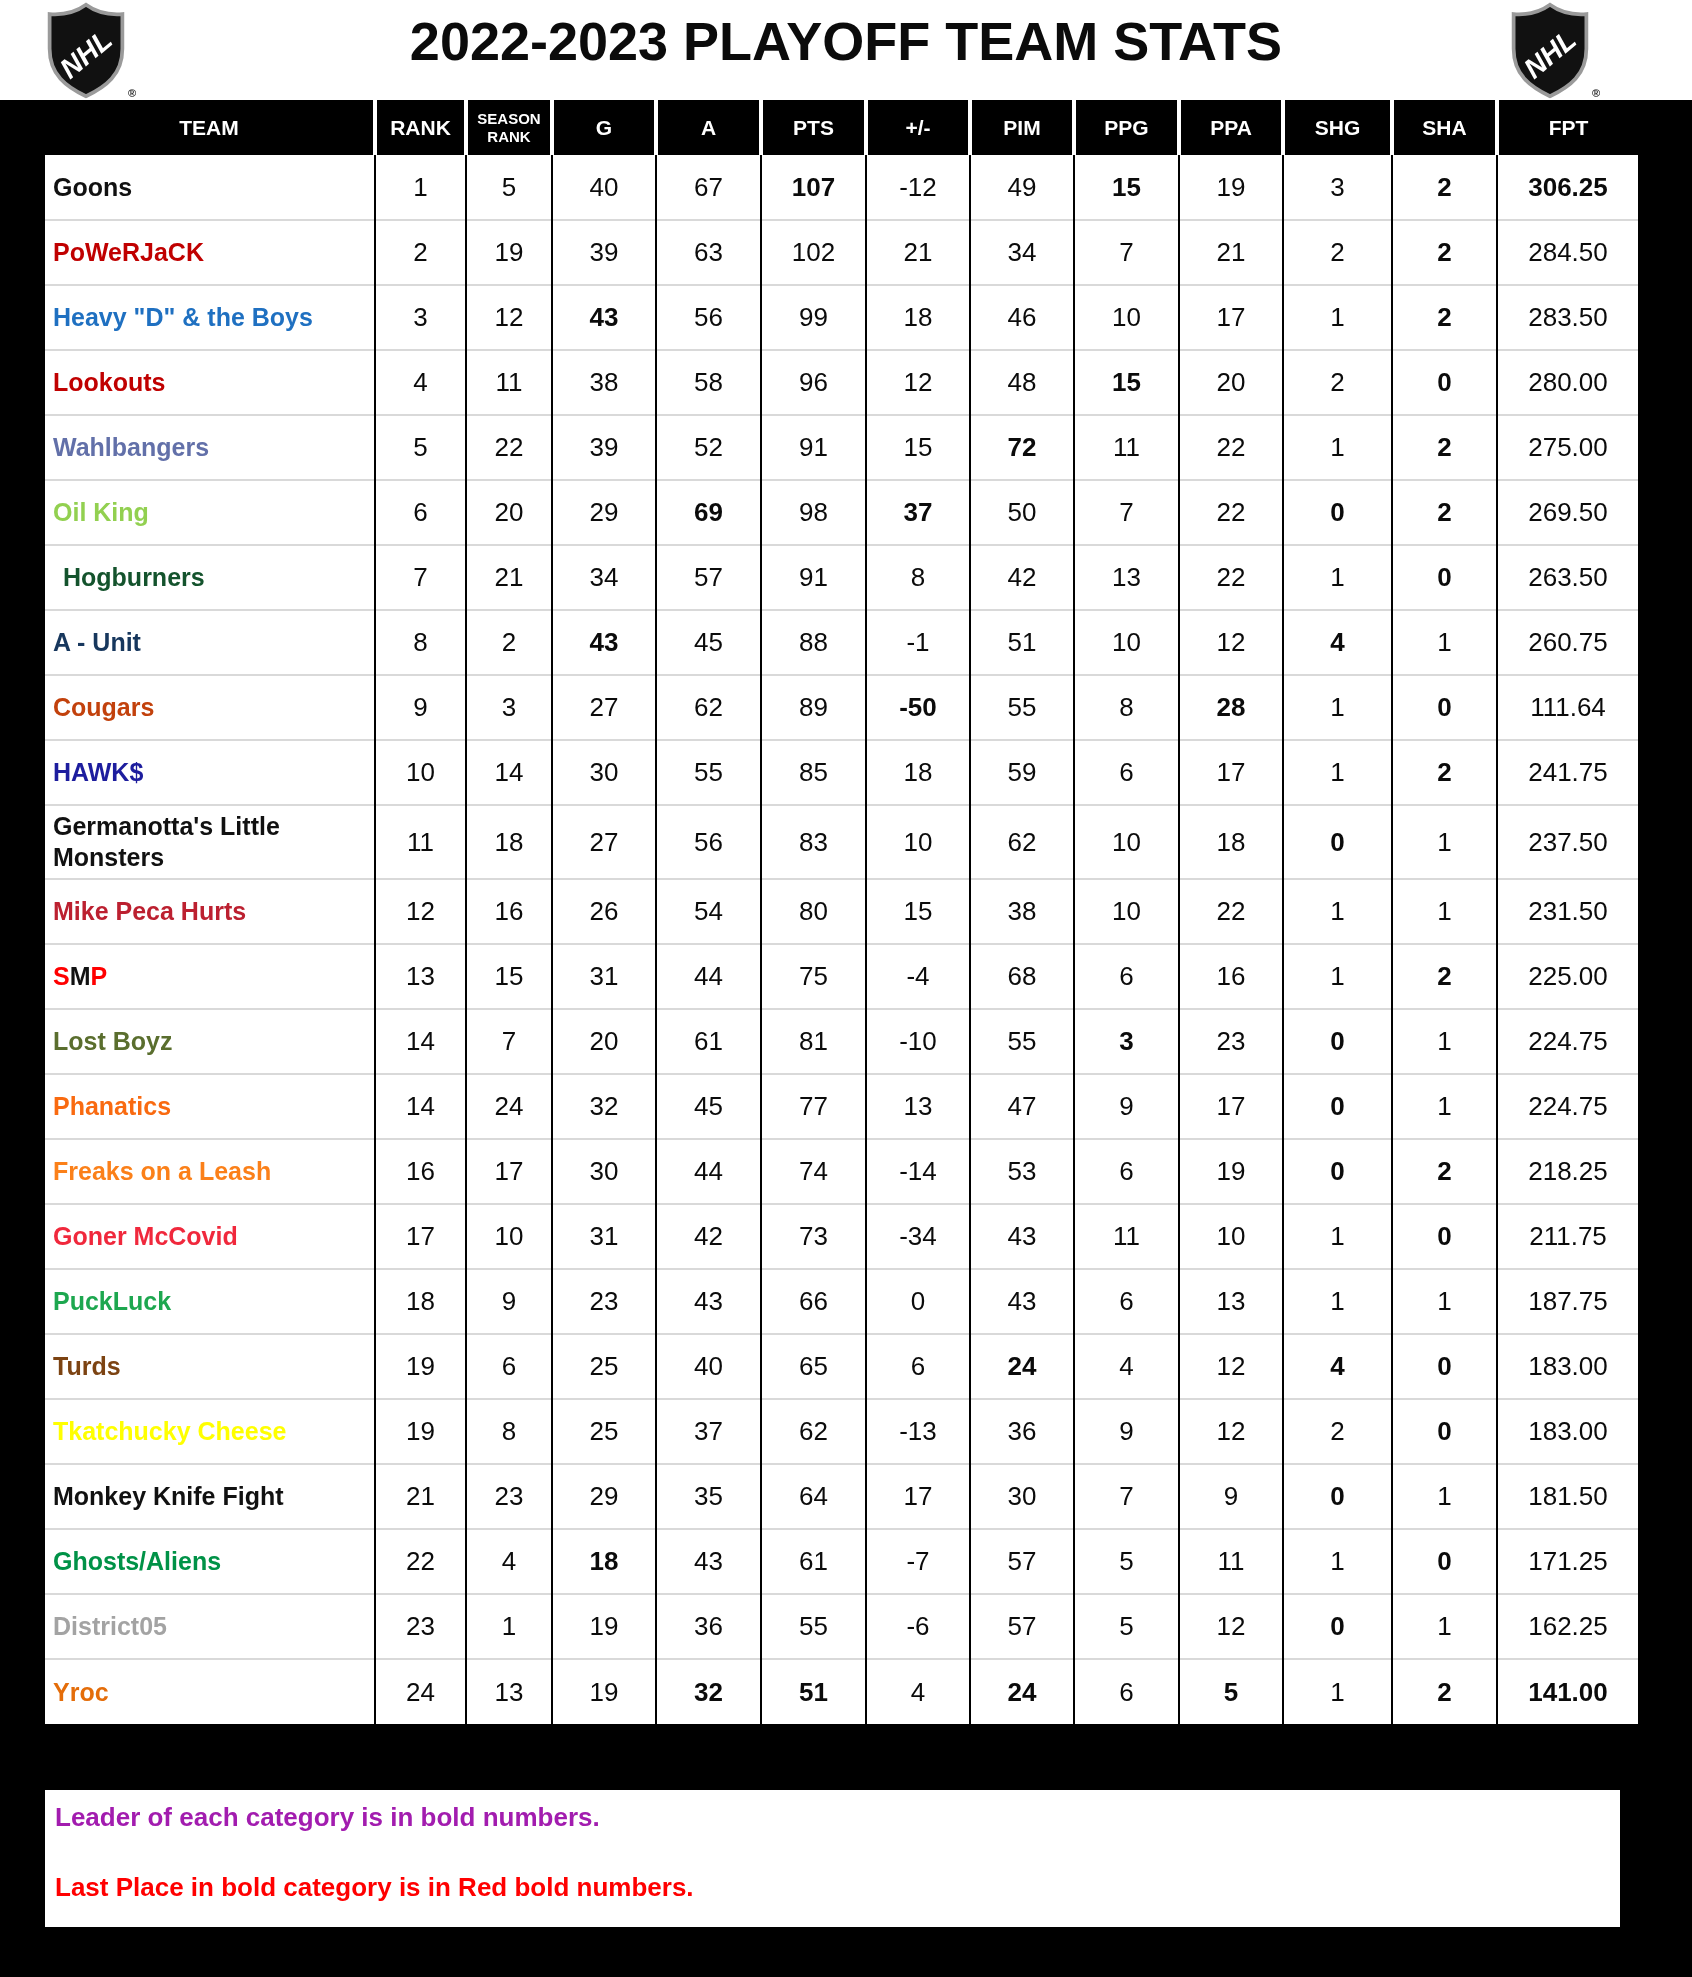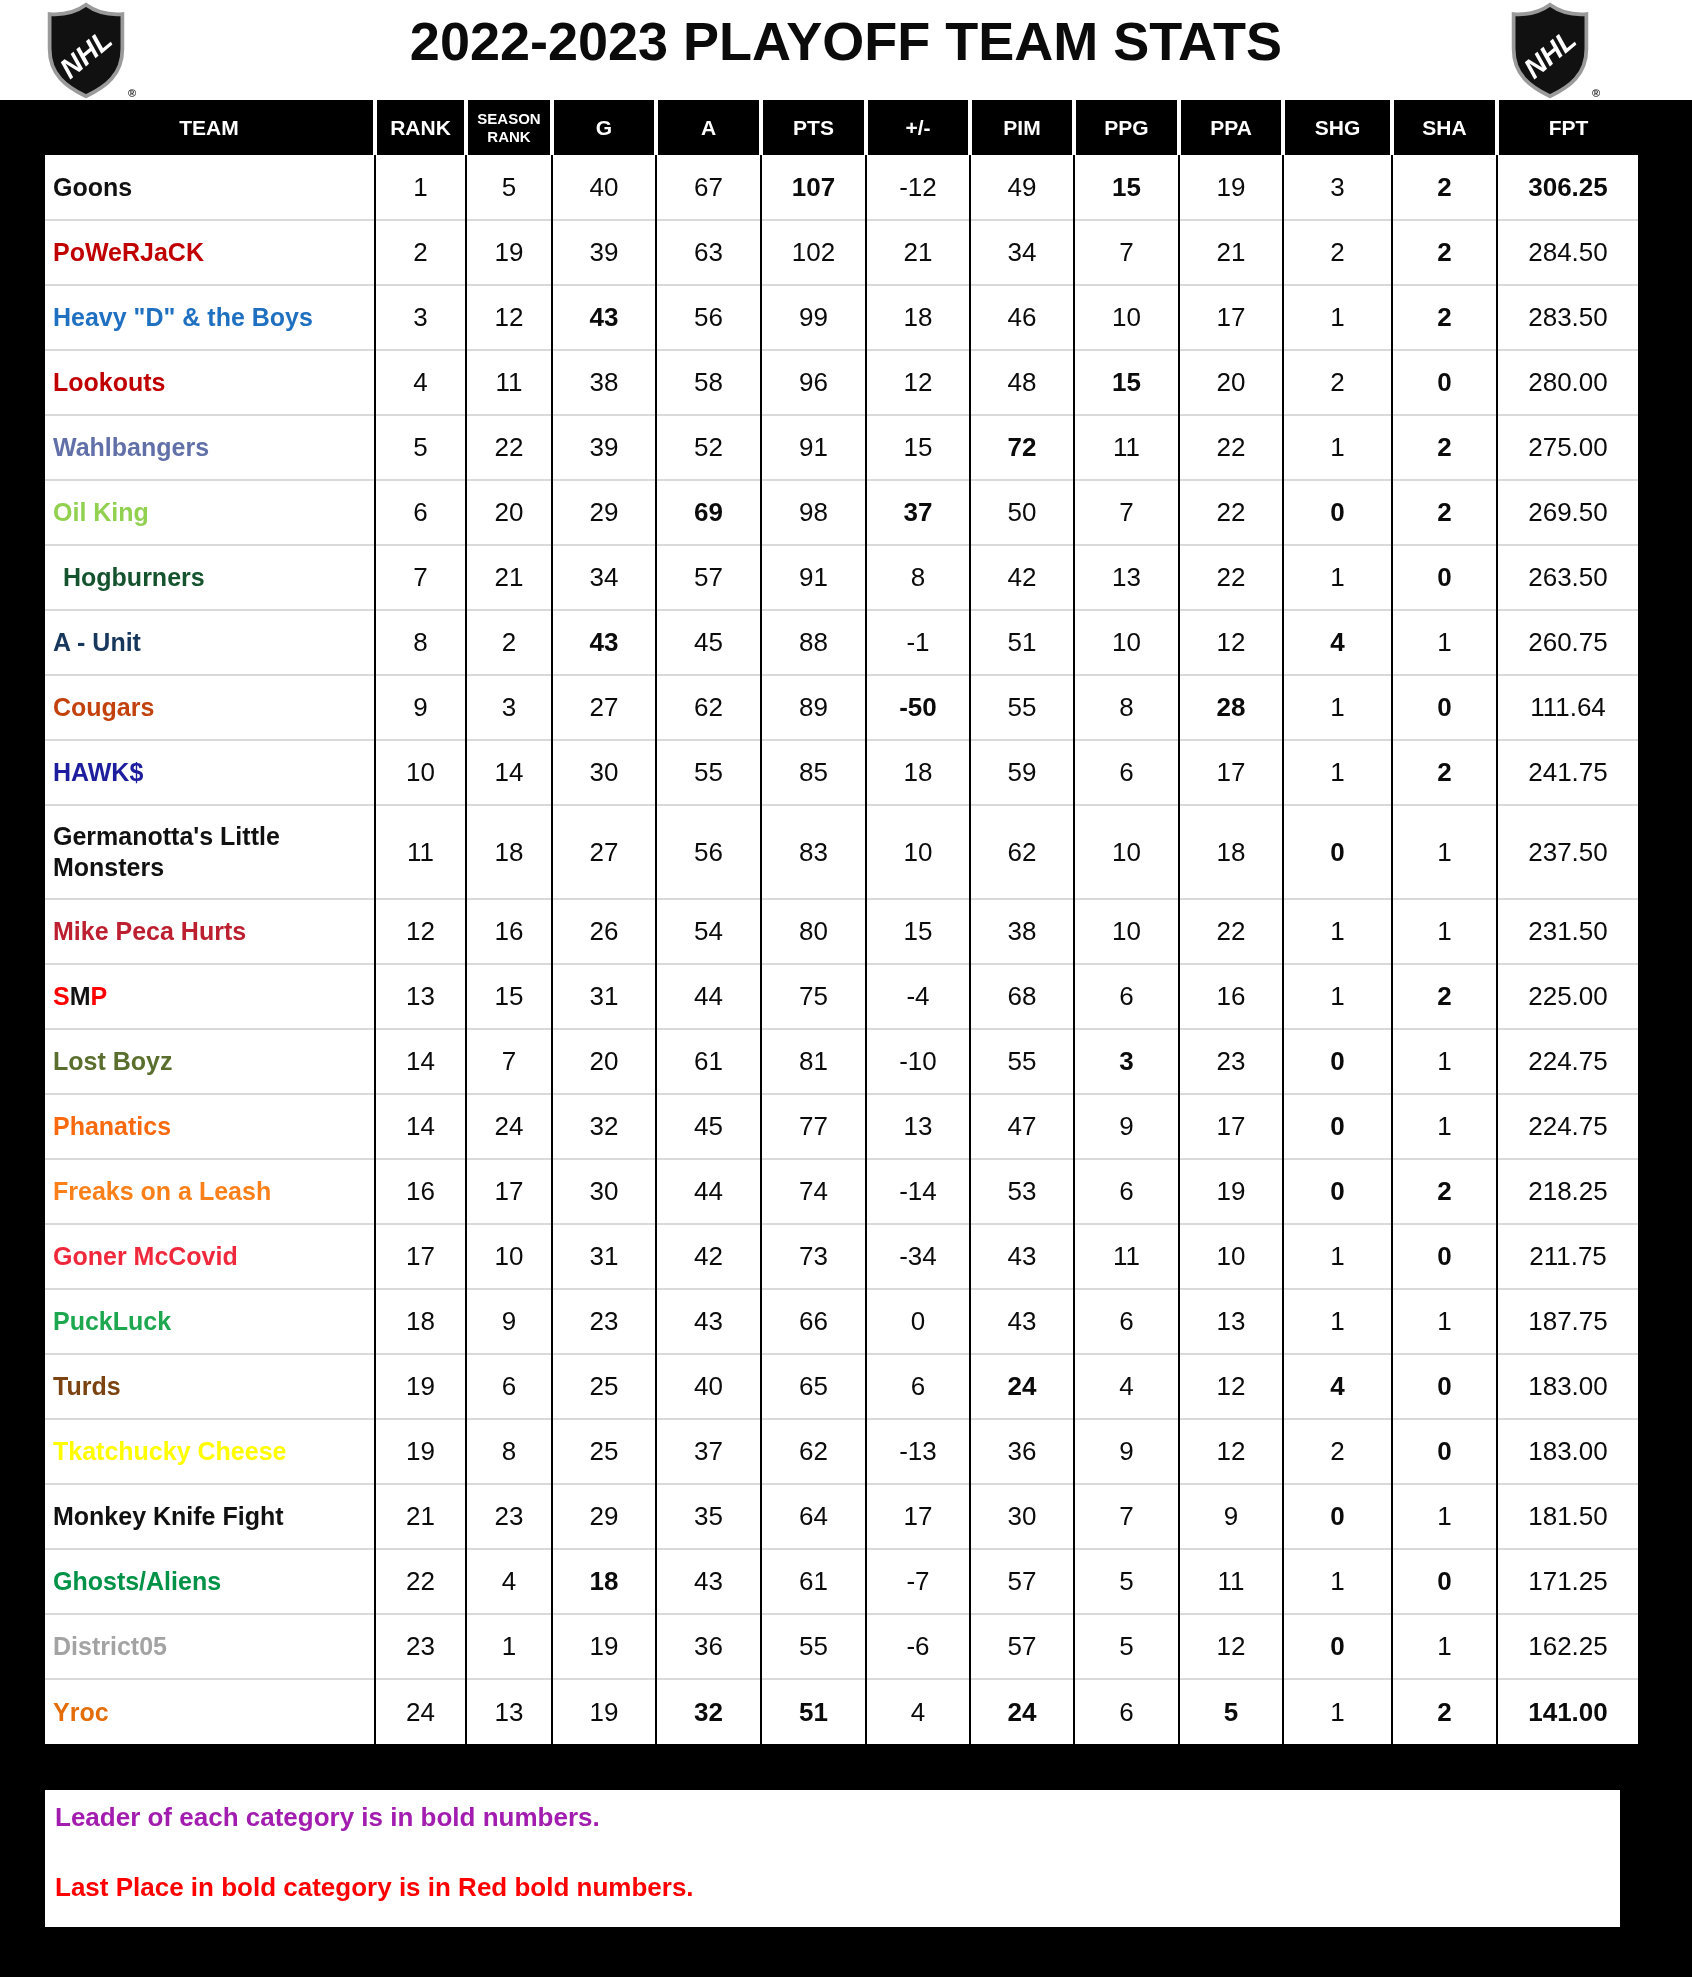--- a/index.html
+++ b/index.html
@@ -20,21 +20,21 @@
   .table-wrap { position:absolute; top:100px; left:45px; }
   table.stats { border-collapse:collapse; table-layout:fixed; width:1593px; }
   thead tr { height:55px; }
   th {
     background:#000; color:#fff; font-size:21px; font-weight:bold;
     text-align:center; vertical-align:middle; padding:0;
   }
   th + th { border-left:4px solid #ffffff; }
   th .sr { font-size:15px; line-height:18px; font-weight:bold; }
   tbody tr { height:65px; background:#ffffff; }
-  tbody tr.tall { height:94px; }
+  tbody tr.tall { height:74px; }
   td { vertical-align:middle; padding:0; }
   td.num {
     text-align:center; font-size:26px; color:#0b0b0b;
     border-left:2px solid #000;
   }
   td.team { font-size:25px; font-weight:bold; padding-left:8px; line-height:31px; }
   tbody tr + tr td { border-top:2px solid #d9d9d9; }
   .b { font-weight:bold; }
   .r { font-weight:bold; color:#ff0000; }
 

